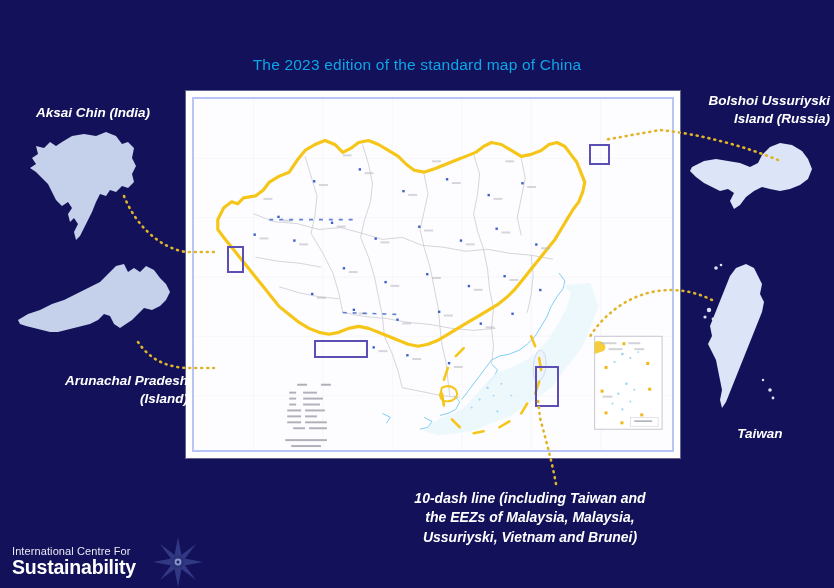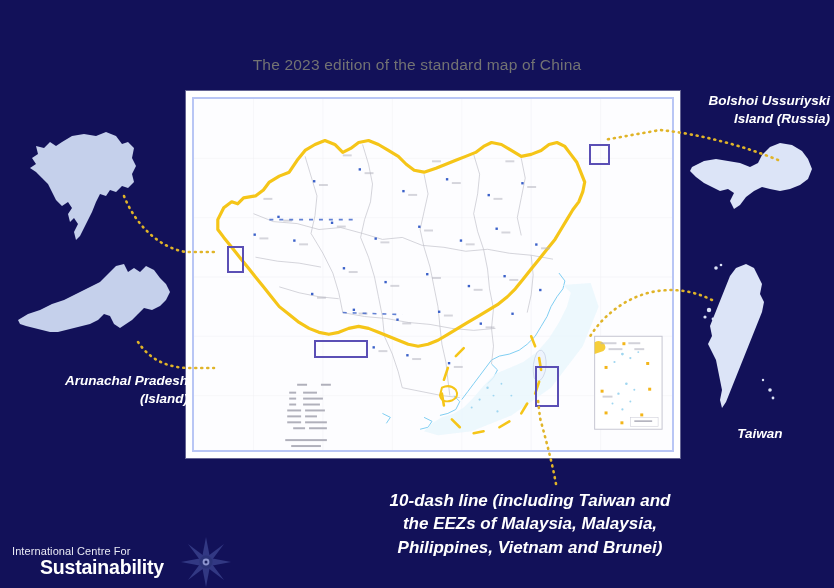--- a/index.html
+++ b/index.html
@@ -14,21 +14,21 @@
     overflow: hidden;
     font-family: "Liberation Sans", sans-serif;
   }
 
   
   #title {
     position: absolute;
     left: 0; top: 56px;
     width: 834px;
     text-align: center;
-    color: #737373;
+    color: #0ea5e9;
     font-size: 15.5px;
     font-weight: 400;
     letter-spacing: .2px;
     white-space: nowrap;
   }
 
   
   #map-frame {
     position: absolute;
     left: 186px; top: 91px;
@@ -67,21 +67,21 @@
   }
   #lbl-aksai      { left: 0;    top: 104px; width: 186px; text-align: center; }
   #lbl-arunachal  { left: 18px; top: 372px; width: 170px; text-align: right; }
   #lbl-bolshoi    { left: 680px;top: 92px;  width: 150px; text-align: right; }
   #lbl-taiwan     { left: 690px;top: 425px; width: 140px; text-align: center; }
   #lbl-dash {
     position: absolute;
     left: 380px; top: 489px; width: 300px;
     text-align: center;
     color: #ffffff;
-    font-size: 17px;
+    font-size: 14px;
     font-weight: bold;
     font-style: italic;
     line-height: 1.38;
   }
 
   
   .terr { position: absolute; }
   #shape-aksai     { left: 22px;  top: 128px; }
   #shape-arunachal { left: 14px;  top: 258px; }
   #shape-bolshoi   { left: 686px; top: 137px; }
@@ -110,21 +110,20 @@
     letter-spacing: .1px;
     display: block;
   }
   #logo-line2 {
     color: #ffffff;
     font-size: 19.5px;
     font-weight: bold;
     letter-spacing: -.2px;
     display: block;
     margin-top: 1px;
-    margin-left: 28px;
   }
 </style>
 </head>
 <body>
 
 <div id="page">
 
   <div id="title">The 2023 edition of the standard map of China</div>
 
   <div id="map-frame">
@@ -425,37 +424,38 @@
   <svg id="connectors" viewBox="0 0 834 588">
     <g fill="none" stroke="#e0b428" stroke-width="2.6" stroke-linecap="round" stroke-dasharray="1 5">
       <path d="M124,196 C136,226 160,248 186,252 L216,252"></path>
       <path d="M138,342 C150,360 168,368 190,368 L214,368"></path>
       <path d="M778,160 C744,146 700,134 660,130 L604,140"></path>
       <path d="M712,300 C692,290 672,288 652,292 C624,298 600,318 588,340"></path>
       <path d="M556,484 C552,462 546,440 540,418 L538,400"></path>
     </g>
   </svg>
 
+  <div class="side-label" id="lbl-aksai">Aksai Chin (India)</div>
 
   <div class="side-label" id="lbl-arunachal">
     <div>Arunachal Pradesh</div>
     <div>(Island)</div>
   </div>
 
   <div class="side-label" id="lbl-bolshoi">
     <div>Bolshoi Ussuriyski</div>
     <div>Island (Russia)</div>
   </div>
 
   <div class="side-label" id="lbl-taiwan">Taiwan</div>
 
   <div id="lbl-dash">
     <div>10-dash line (including Taiwan and</div>
     <div>the EEZs of Malaysia, Malaysia,</div>
-    <div>Philippines, Vietnam and Brunei)</div>
+    <div>Ussuriyski, Vietnam and Brunei)</div>
   </div>
 
   <div id="logo">
     <div id="logo-text">
       <span id="logo-line1">International Centre For</span>
       <span id="logo-line2">Sustainability</span>
     </div>
     <svg width="52" height="52" viewBox="0 0 52 52">
       <g fill="#343b86" opacity="0.95">
         <polygon points="26,1 30,22 26,26 22,22"></polygon>

